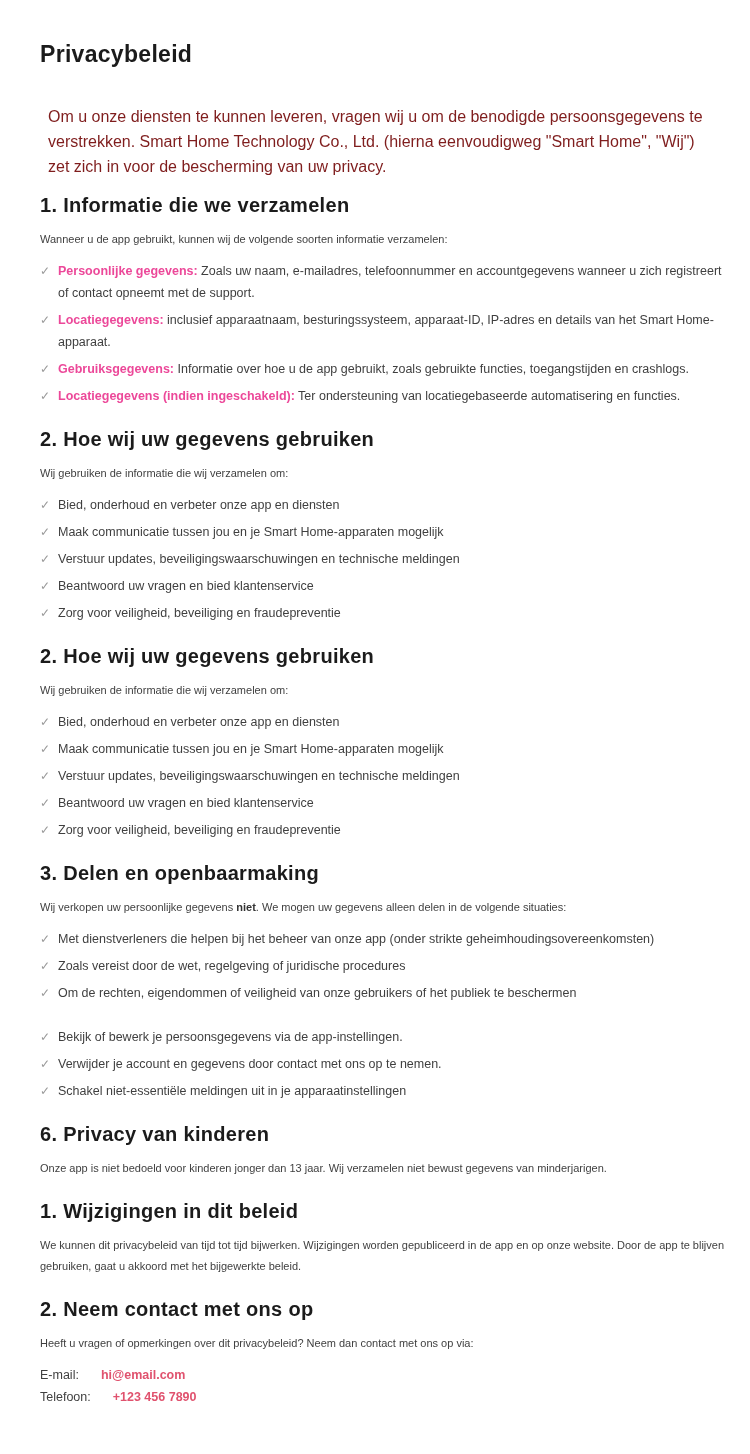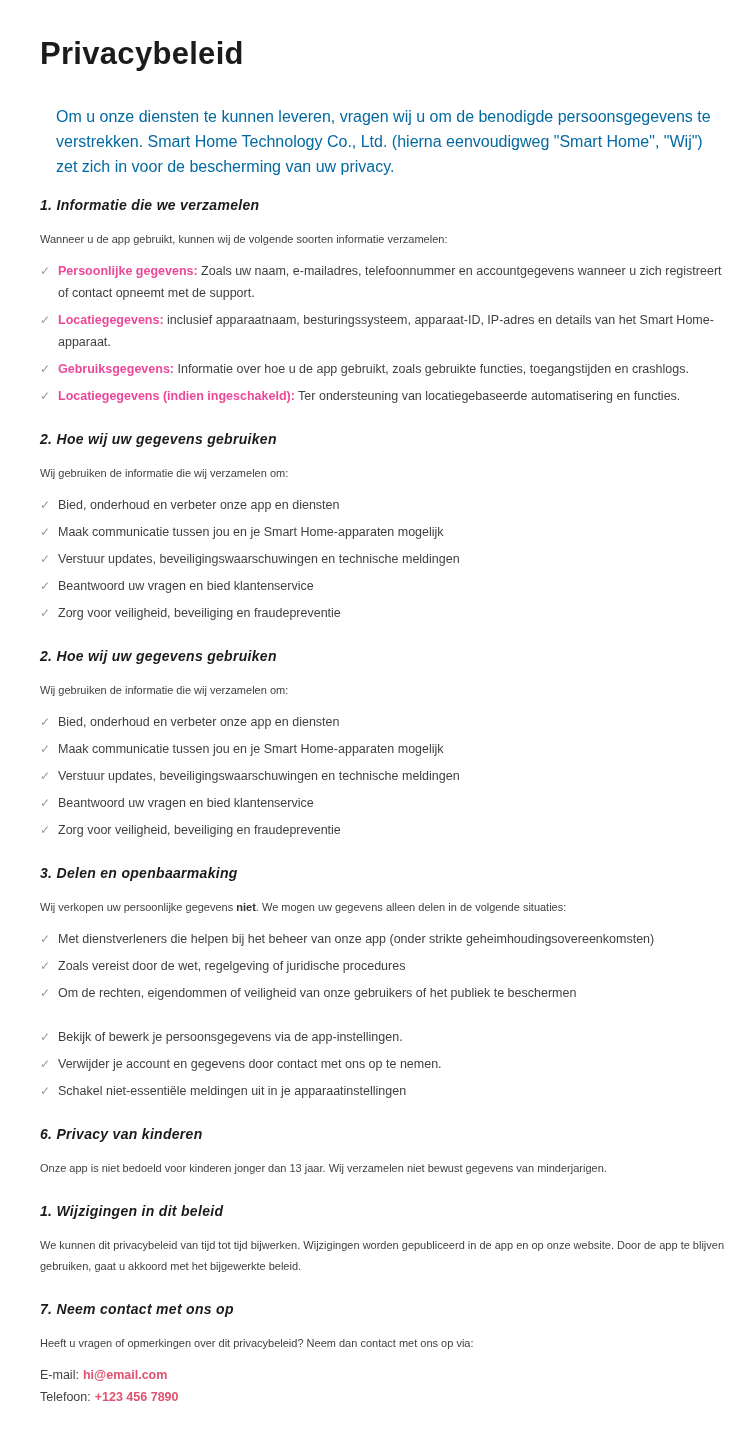--- a/index.html
+++ b/index.html
@@ -12,35 +12,34 @@
   html,body{margin:0;padding:0;}
   body{
     width:750px;height:1454px;
     background:#ffffff;
     font-family:"Liberation Sans",sans-serif;
     color:var(--body);
     overflow:hidden;
   }
   main{padding:36px 22px 0 40px;}
   h1{
-    font-size:31px;line-height:36px;font-weight:700;
+    font-size:23px;line-height:36px;font-weight:700;
     color:var(--heading);letter-spacing:.3px;
     margin:0 0 32px 0;
   }
   .intro{
-    font-size:16px;line-height:25px;color:#0369a1;
-    margin:16px;max-width:672px;
+    font-size:16px;line-height:25px;color:#7f1d1d;
+    margin:8px;max-width:672px;
   }
   .policy-section{margin-top:22px;}
   .policy-section:first-child{margin-top:16px;}
   h2.sec-heading{
-    font-size:14px;line-height:20px;font-weight:700;
+    font-size:20px;line-height:20px;font-weight:700;
     color:var(--heading);letter-spacing:.3px;
     margin:0 0 14px 0;
-    font-style:italic;
   }
   .sec-intro{
     font-size:11px;line-height:21px;color:var(--body);
     margin:0 0 10px 0;
   }
   .sec-intro b{font-weight:700;color:#333;}
   .sec-intro.tight{margin-bottom:11px;}
   ul.check-list{
     list-style:none;margin:0;padding:0;
     font-size:12.5px;line-height:22px;color:var(--body);
@@ -49,21 +48,21 @@
   .check-item + .check-item{margin-top:5px;}
   .check{
     flex:0 0 18px;width:18px;color:var(--check);
     font-size:12px;line-height:22px;
   }
   .item-bold{font-weight:700;color:#ec4899;}
   .contact-line{
     margin:0;font-size:12.5px;line-height:21.5px;color:var(--body);
   }
   .contact-value{
-    color:var(--accent);font-weight:700;text-decoration:none;margin-left:4px;
+    color:var(--accent);font-weight:700;text-decoration:none;margin-left:22px;
   }
 </style>
 </head>
 <body>
 
 <main>
   <h1>Privacybeleid</h1>
   <p class="intro">Om u onze diensten te kunnen leveren, vragen wij u om de benodigde persoonsgegevens te verstrekken. Smart Home Technology Co., Ltd. (hierna eenvoudigweg "Smart Home", "Wij") zet zich in voor de bescherming van uw privacy.</p>
   <div id="sections">
   <section class="policy-section">
@@ -205,21 +204,21 @@
 
   </section>
 
   <section class="policy-section">
     <h2 class="sec-heading">1. Wijzigingen in dit beleid</h2>
     <p class="sec-intro"><span>We kunnen dit privacybeleid van tijd tot tijd bijwerken. Wijzigingen worden gepubliceerd in de app en op onze website. Door de app te blijven gebruiken, gaat u akkoord met het bijgewerkte beleid.</span></p>
 
   </section>
 
   <section class="policy-section">
-    <h2 class="sec-heading">7. Neem contact met ons op</h2>
+    <h2 class="sec-heading">2. Neem contact met ons op</h2>
     <p class="sec-intro tight"><span>Heeft u vragen of opmerkingen over dit privacybeleid? Neem dan contact met ons op via:</span></p>
 
     <div class="contacts">
   <p class="contact-line">
     <span class="contact-label">E-mail:</span><a class="contact-value" href="#">hi@email.com</a>
   </p>
 
   <p class="contact-line">
     <span class="contact-label">Telefoon:</span><a class="contact-value" href="#">+123 456 7890</a>
   </p>

